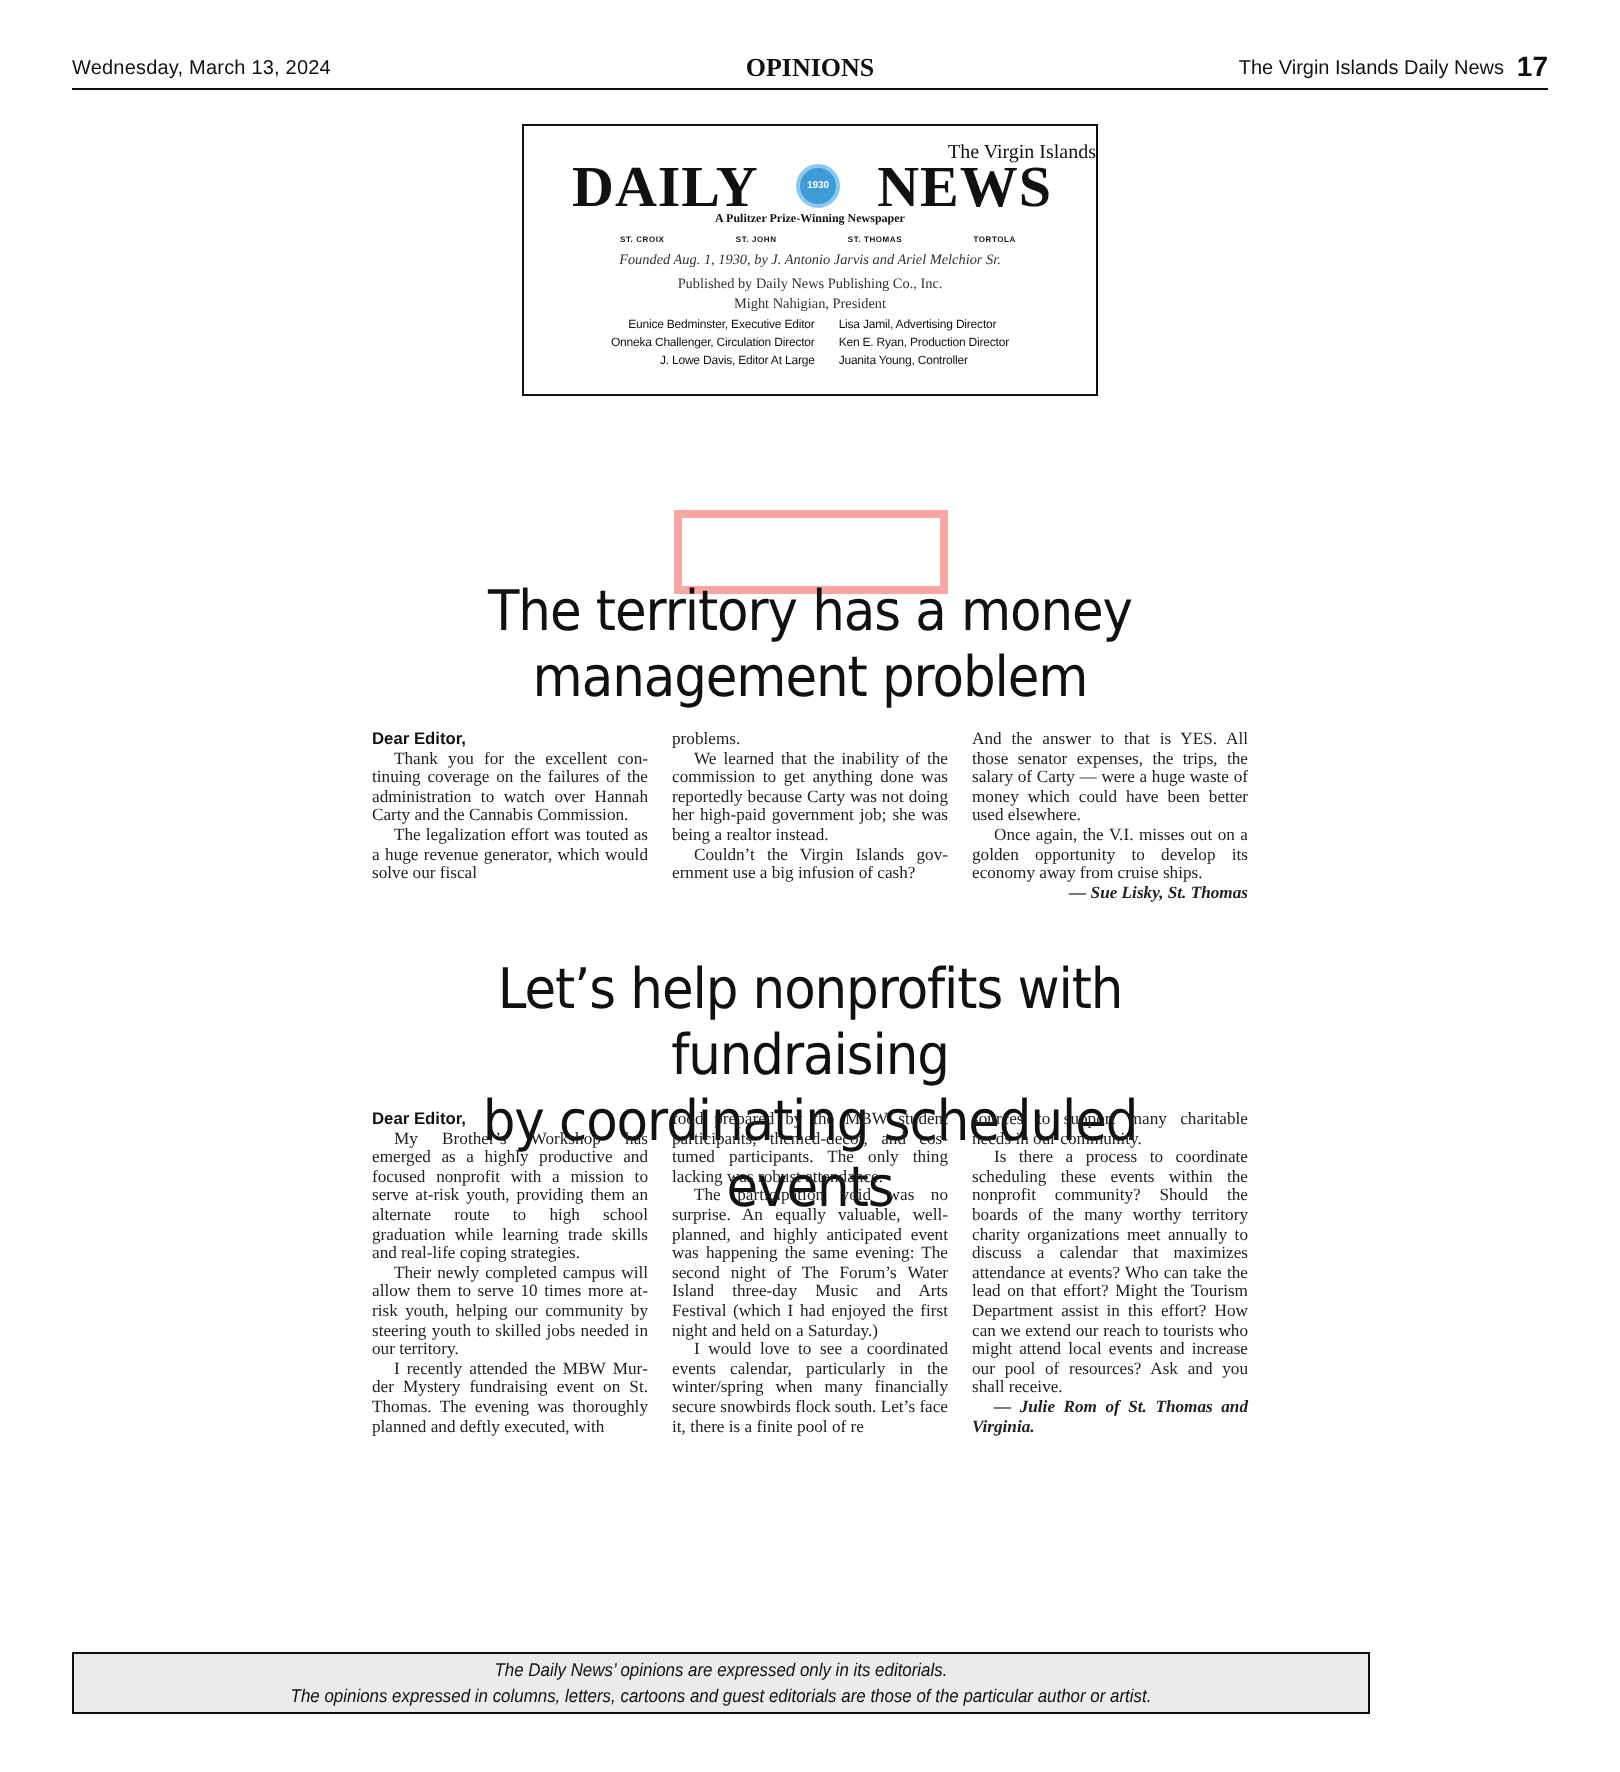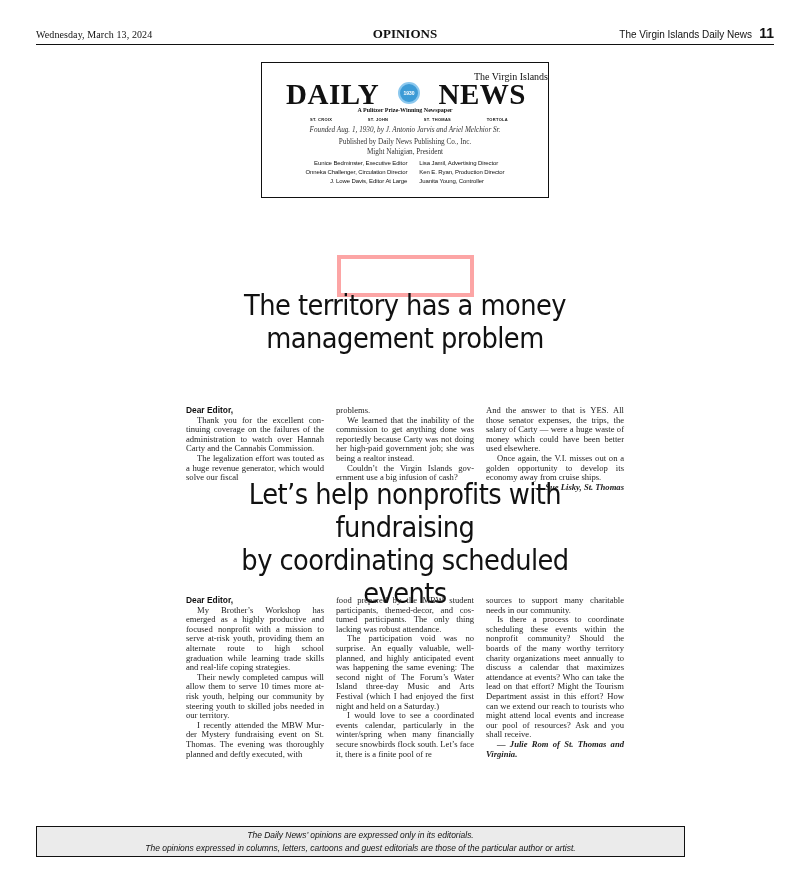--- a/index.html
+++ b/index.html
@@ -1,21 +1,21 @@
 <!DOCTYPE html>
 <html><head>
 <meta charset="utf-8">
 <style>
   * { box-sizing: border-box; margin: 0; padding: 0; }
   html, body { width: 810px; height: 886px; background: #ffffff; overflow: hidden; }
   body { position: relative; color: #111; font-family: "Liberation Serif", serif; }
 
   
   .folio { position: absolute; left: 36px; top: 24px; width: 738px; height: 21px; border-bottom: 1px solid #111; }
-  .folio .date { position: absolute; left: 0; top: 5px; font-family: Liberation Serif, serif; font-size: 10px; letter-spacing: 0.1px; }
+  .folio .date { position: absolute; left: 0; top: 5px; font-family: Liberation Sans, sans-serif; font-size: 10px; letter-spacing: 0.1px; }
   .folio .section { position: absolute; left: 0; right: 0; top: 2px; text-align: center; font-family: "Liberation Serif", serif; font-weight: bold; font-size: 13px; }
   .folio .paper { position: absolute; right: 22px; top: 5px; font-family: "Liberation Sans", sans-serif; font-size: 10px; }
   .folio .page-num { position: absolute; right: 0; top: 1px; font-family: "Liberation Sans", sans-serif; font-weight: bold; font-size: 14px; }
 
   
   .masthead { position: absolute; left: 261px; top: 62px; width: 288px; height: 136px; border: 1.5px solid #111; }
   .mh-the { position: absolute; left: 0; right: 0; top: 8px; text-align: right; font-family: "Liberation Serif", serif; font-weight: normal; font-size: 10px; }
   .mh-logo { position: absolute; left: 24px; top: 17px; width: 240px; height: 28px; }
   .mh-daily, .mh-news { position: absolute; top: 0; font-family: "Liberation Serif", serif; font-weight: bold; font-size: 29px; line-height: 28px; letter-spacing: 0.5px; }
   .mh-daily { left: 0; }
@@ -34,42 +34,42 @@
   
   .label-box { position: absolute; left: 337px; top: 255px; width: 137px; height: 23px; border: 4px solid #fca5a5; padding: 17px; }
   .label-inner { width: 100%; height: 100%; background: #111; color: #fff; font-family: "Liberation Sans", sans-serif; font-weight: bold; font-size: 12px; text-align: center; line-height: 18px; }
 
   
   .headline { position: absolute; left: 180px; width: 450px; text-align: center; font-family: "DejaVu Sans", sans-serif; font-weight: normal; color: #111; letter-spacing: -0.6px; transform: scaleX(0.92); transform-origin: center top; }
   .headline-1 { top: 289px; font-size: 28px; line-height: 33px; }
   .headline-2 { top: 478px; font-size: 28px; line-height: 33px; }
 
   
-  .columns { position: absolute; left: 186px; width: 438px; display: flex; justify-content: space-between; margin-top: 41px; }
+  .columns { position: absolute; left: 186px; width: 438px; display: flex; justify-content: space-between; }
   .columns-1 { top: 365px; }
   .columns-2 { top: 555px; }
   .col { width: 138px; font-family: "Liberation Serif", serif; font-size: 8.6px; line-height: 9.6px; text-align: justify; color: #222; }
   .col p { text-indent: 11px; hyphens: manual; }
   .col p.noindent { text-indent: 0; }
   .salutation { font-family: "Liberation Sans", sans-serif; font-weight: bold; font-size: 8.4px; color: #111; text-indent: 0; display: block; }
   .signoff { font-style: italic; text-align: right; text-indent: 0 !important; font-weight: bold; }
   .signoff.left { text-align: justify; text-indent: 11px !important; }
 
   
   .disclaimer { position: absolute; left: 36px; top: 826px; width: 649px; height: 31px; border: 1px solid #111; background: #ebebeb; text-align: center; font-family: "Liberation Sans", sans-serif; font-style: italic; font-size: 9.2px; line-height: 13px; padding-top: 2px; color: #111; }
   .disclaimer div { transform: scaleX(0.92); }
 </style>
 </head>
 <body>
 
 <div class="folio">
   <span class="date">Wednesday, March 13, 2024</span>
   <span class="section">OPINIONS</span>
   <span class="paper">The Virgin Islands Daily News</span>
-  <span class="page-num">11</span>
+  <span class="page-num">17</span>
 </div>
 
 <div class="masthead">
   <div class="mh-the">The Virgin Islands</div>
   <div class="mh-logo">
     <span class="mh-daily">DAILY</span>
     <span class="mh-seal">
         <span>1930</span>
       </span>
     <span class="mh-news">NEWS</span>

